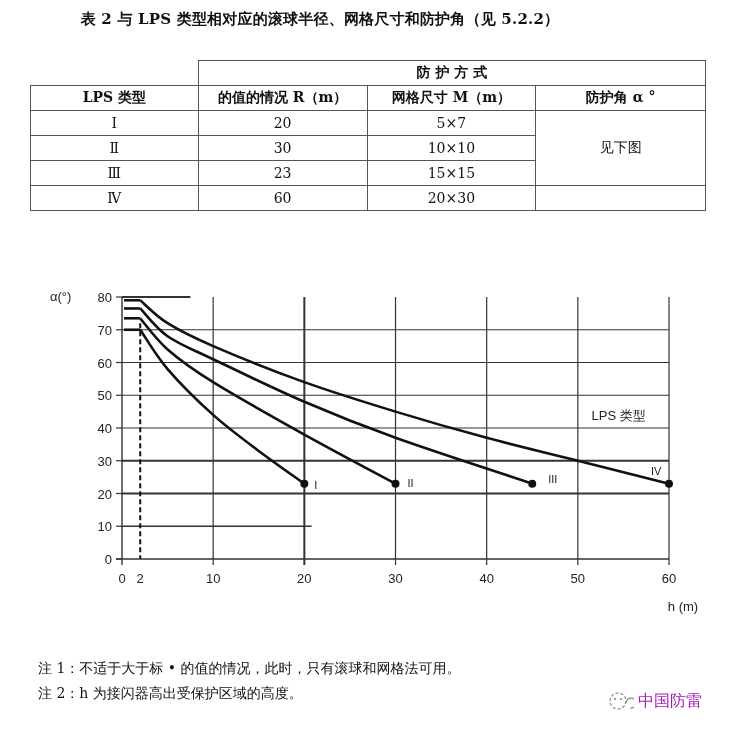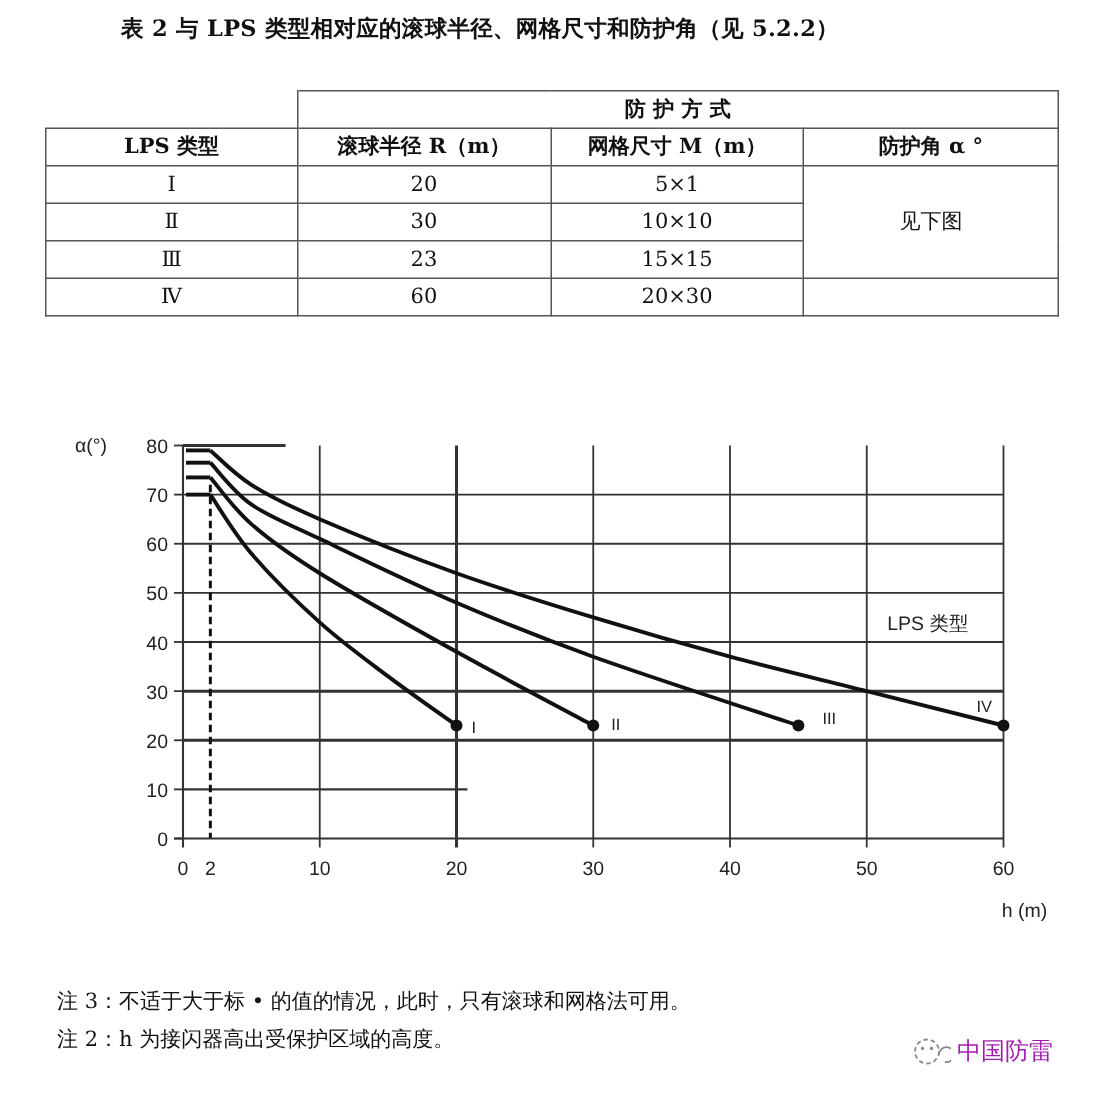--- a/index.html
+++ b/index.html
@@ -33,28 +33,28 @@
       <col style="width:169px">
       <col style="width:170px">
   </colgroup>
   <tbody>
       <tr>
     <td class="blank"></td>
     <th colspan="3">防 护 方 式</th>
   </tr>
   <tr>
     <th>LPS 类型</th>
-    <th>滚球半径 R（m）</th>
+    <th>的值的情况 R（m）</th>
     <th>网格尺寸 M（m）</th>
     <th>防护角 α °</th>
   </tr>
   <tr>
     <td>Ⅰ</td>
     <td>20</td>
-    <td>5×1</td>
+    <td>5×7</td>
     <td rowspan="3">见下图</td>
   </tr>
   <tr>
     <td>Ⅱ</td>
     <td>30</td>
     <td>10×10</td>
   </tr>
   <tr>
     <td>Ⅲ</td>
     <td>23</td>
@@ -136,21 +136,21 @@
       <text x="683" y="611" text-anchor="middle" font-size="13">h (m)</text>
       <text x="591.5083333333333" y="419.9" font-size="13">LPS 类型</text>
       <text x="314.3333333333333" y="488.675" font-size="11">I</text>
       <text x="407.5" y="486.675" font-size="11">II</text>
       <text x="548.25" y="482.675" font-size="11">III</text>
       <text x="651" y="474.675" font-size="11">IV</text>
     </g>
 </svg>
 
 <div class="notes">
-  <div class="note">注 3：不适于大于标 • 的值的情况，此时，只有滚球和网格法可用。</div>
+  <div class="note">注 1：不适于大于标 • 的值的情况，此时，只有滚球和网格法可用。</div>
   <div class="note">注 2：h 为接闪器高出受保护区域的高度。</div>
 </div>
 
 <div class="watermark">
   <svg width="26" height="22" viewBox="0 0 26 22">
     <circle cx="10" cy="11" r="8" fill="none" stroke="#888" stroke-width="1.2" stroke-dasharray="3 2"></circle>
     <circle cx="7" cy="9" r="1.1" fill="#888"></circle>
       <circle cx="13" cy="9" r="1.1" fill="#888"></circle>
     <path d="M18 13 a5 5 0 1 1 4 5" fill="none" stroke="#888" stroke-width="1.2"></path>
   </svg>

